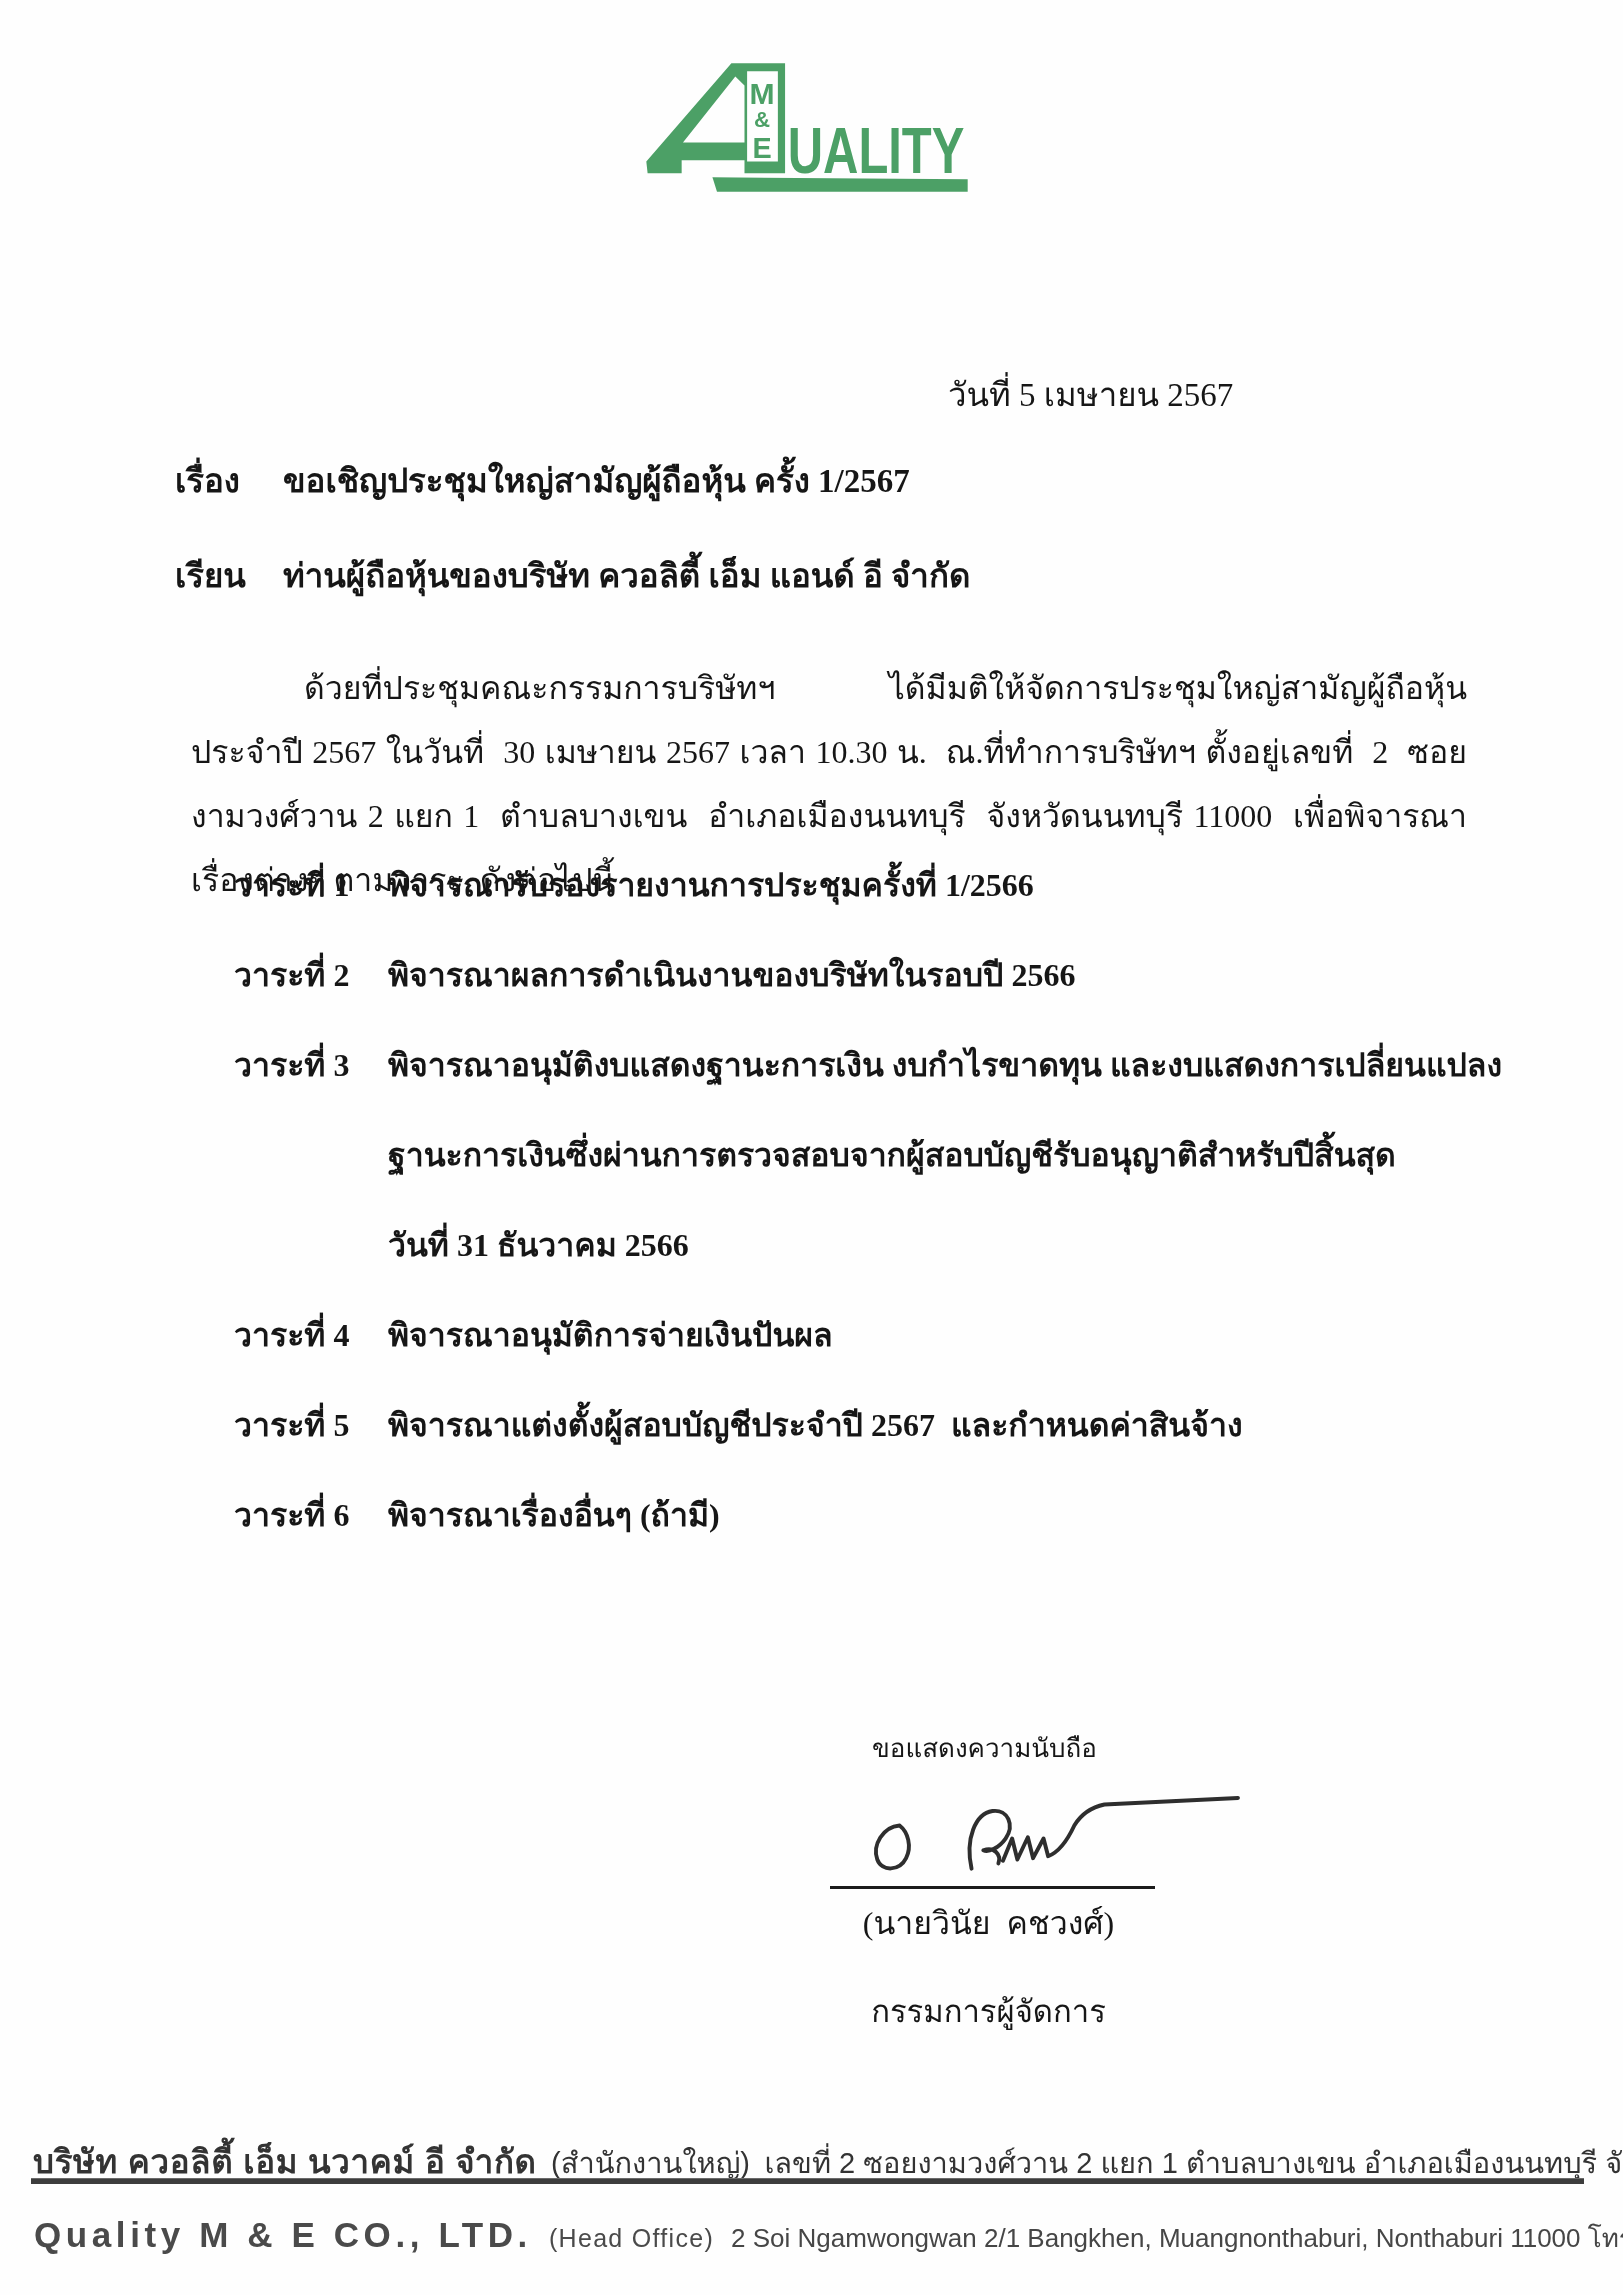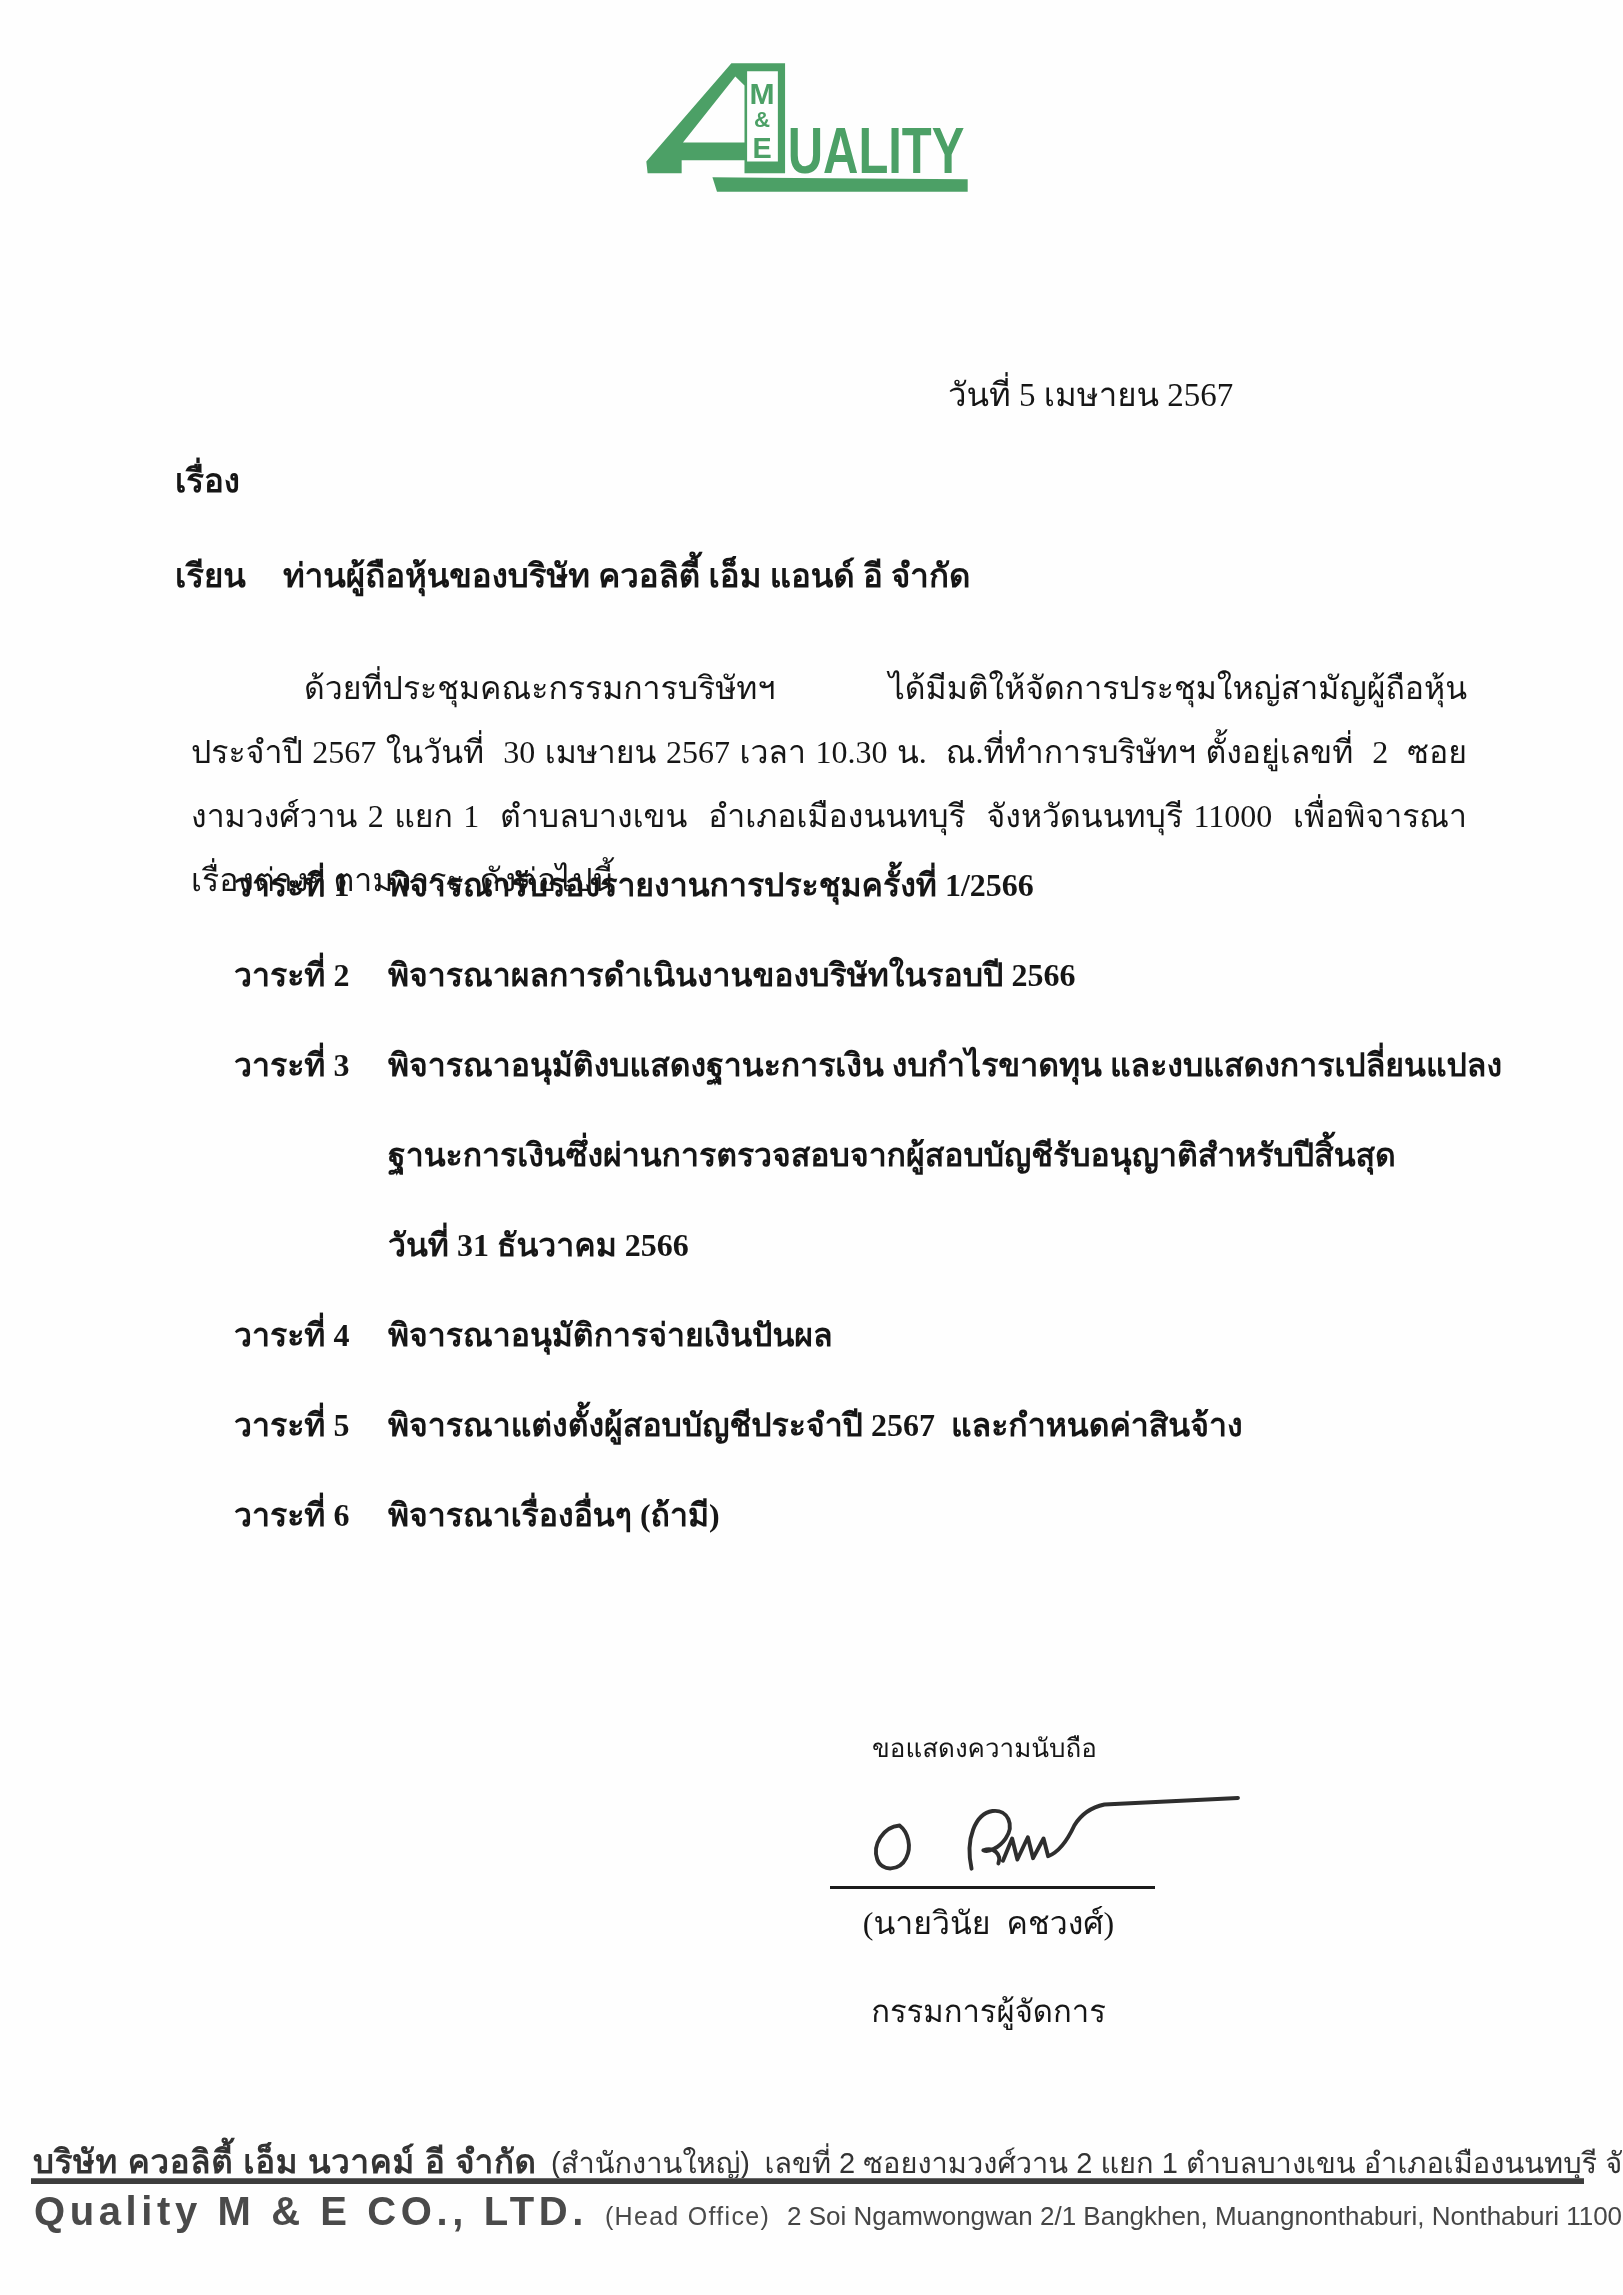--- a/index.html
+++ b/index.html
@@ -69,21 +69,21 @@
   .footer-thai .co{font-size:33px;font-weight:bold;letter-spacing:0.7px;}
   .footer-thai .br{font-size:29px;font-weight:400;}
   .footer-thai .ad{font-size:29px;font-weight:500;}
   .footer-rule{left:31px;top:2178px;width:1553px;height:4.6px;background:#3d3d3d;border-top:1.3px solid #6a6a6a;}
   .footer-en{
     left:34px;top:2189px;width:1558px;
     display:flex;align-items:baseline;gap:17px;
     font-family:"Liberation Sans","DejaVu Sans",sans-serif;
     color:#4a4a4a;white-space:nowrap;
   }
-  .footer-en .co{font-size:40px;font-weight:bold;letter-spacing:4.6px;}
+  .footer-en .co{font-size:35px;font-weight:bold;letter-spacing:4.6px;margin-top:26px;}
   .footer-en .br{font-size:25px;font-weight:400;letter-spacing:1.3px;}
   .footer-en .ad{font-size:26px;font-weight:400;color:#464646;}
 </style>
 </head>
 <body>
 
 <div class="page">
 
   <svg class="abs logo" viewBox="0 0 495 200" aria-hidden="true">
     <path fill-rule="evenodd" d="M132 2 L214 2 L214 170 L152 170 L152 150 L56 150 L56 170 L4 170 L2 152 Z
@@ -92,20 +92,21 @@
     <path d="M103 176 L493 179 L493 198 L110 198 Z" fill="#4ca066"></path>
     <text class="logo-letter" x="179" y="64" font-size="46" text-anchor="middle" fill="#4ca066">M</text>
     <text class="logo-letter" x="179" y="99" font-size="34" text-anchor="middle" fill="#4ca066">&amp;</text>
     <text class="logo-letter" x="179" y="147" font-size="44" text-anchor="middle" fill="#4ca066">E</text>
     <text class="wordmark" x="218" y="170" font-size="100" textLength="270" lengthAdjust="spacingAndGlyphs" fill="#4ca066">UALITY</text>
   </svg>
 
   <div class="abs date-line">วันที่ 5 เมษายน 2567</div>
 
   <div class="abs field-label subject-label">เรื่อง</div>
+  <div class="abs field-value subject-value">ขอเชิญประชุมใหญ่สามัญผู้ถือหุ้น ครั้ง 1/2567</div>
 
   <div class="abs field-label to-label">เรียน</div>
   <div class="abs field-value to-value">ท่านผู้ถือหุ้นของบริษัท ควอลิตี้ เอ็ม แอนด์ อี จำกัด</div>
 
   <p class="abs intro">ด้วยที่ประชุมคณะกรรมการบริษัทฯ &nbsp;ได้มีมติให้จัดการประชุมใหญ่สามัญผู้ถือหุ้น ประจำปี 2567 ในวันที่ &nbsp;30 เมษายน 2567 เวลา 10.30 น. &nbsp;ณ.ที่ทำการบริษัทฯ ตั้งอยู่เลขที่ &nbsp;2 &nbsp;ซอยงามวงศ์วาน 2 แยก 1 &nbsp;ตำบลบางเขน &nbsp;อำเภอเมืองนนทบุรี &nbsp;จังหวัดนนทบุรี 11000 &nbsp;เพื่อพิจารณาเรื่องต่างๆ ตามวาระ &nbsp;ดังต่อไปนี้</p>
 
   <div class="abs agenda">
   <div class="agenda-row">
     <span class="agenda-label">วาระที่ 1</span>
     <span class="agenda-desc">

